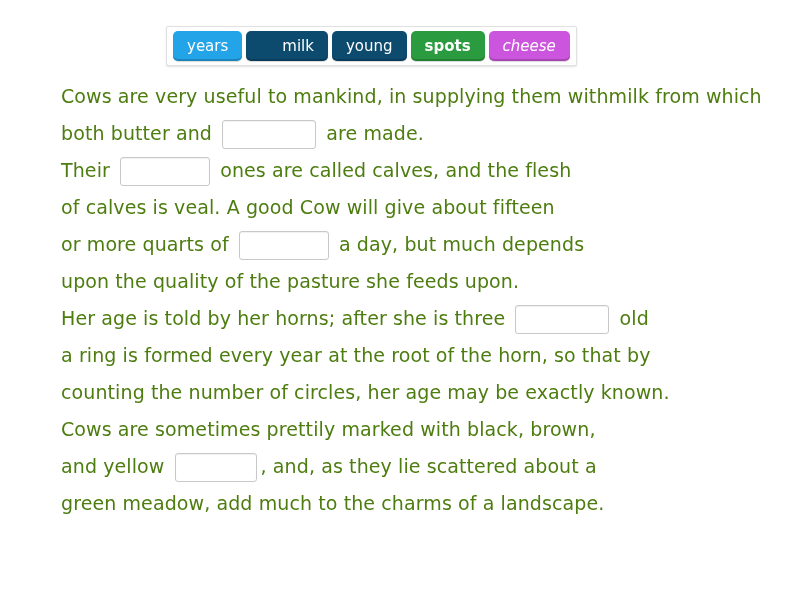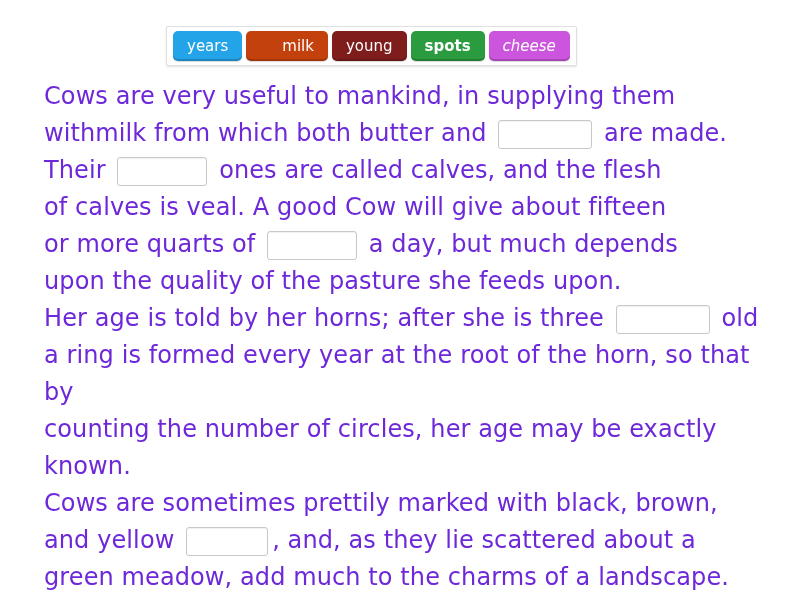--- a/index.html
+++ b/index.html
@@ -47,26 +47,26 @@
     font-family: "DejaVu Sans", sans-serif;
     box-shadow: inset 0 -2px 0 rgba(0,0,0,0.18), 0 1px 1px rgba(0,0,0,0.15);
     cursor: pointer;
     user-select: none;
     white-space: nowrap;
   }
 
   
   .passage {
     position: absolute;
-    left: 44px;
+    left: 61px;
     top: 78px;
     width: 720px;
-    font-size: 24px;
+    font-size: 19px;
     line-height: 37px;
-    color: #6d28d9;
+    color: #4d7c0f;
     letter-spacing: 0.1px;
   }
   .passage .seg {
     white-space: pre-wrap;
   }
   .blank {
     display: inline-block;
     vertical-align: middle;
     width: 88px;
     height: 27px;
@@ -80,21 +80,21 @@
   .blank.w-wide { width: 92px; }
   .blank.w-narrow { width: 80px; }
 </style>
 </head>
 <body>
 
 <div id="page">
 
   <div class="word-bank" id="word-bank">
       <div class="word-chip" style="background: rgb(35, 163, 232);">years</div>
-      <div class="word-chip" style="background: #c2410c; padding-left: 36px;">milk</div>
-      <div class="word-chip" style="background: #7f1d1d;">young</div>
+      <div class="word-chip" style="background: #0c4a6e; padding-left: 36px;">milk</div>
+      <div class="word-chip" style="background: #0c4a6e;">young</div>
       <div class="word-chip" style="background: rgb(42, 155, 62); font-weight: bold;">spots</div>
       <div class="word-chip" style="background: rgb(204, 85, 221); font-style: italic;">cheese</div>
     </div>
 
   <div class="passage" id="passage"><span class="seg">Cows are very useful to mankind, in supplying them with</span><span class="seg">milk from which both butter and </span><span class="blank w-wide"></span><span class="seg"> are made.</span><br><span class="seg">Their </span><span class="blank"></span><span class="seg"> ones are called calves, and the flesh</span><br><span class="seg">of calves is veal. A good Cow will give about fifteen</span><br><span class="seg">or more quarts of </span><span class="blank"></span><span class="seg"> a day, but much depends</span><br><span class="seg">upon the quality of the pasture she feeds upon.</span><br><span class="seg">Her age is told by her horns; after she is three </span><span class="blank w-wide"></span><span class="seg"> old</span><br><span class="seg">a ring is formed every year at the root of the horn, so that by</span><br><span class="seg">counting the number of circles, her age may be exactly known.</span><br><span class="seg">Cows are sometimes prettily marked with black, brown,</span><br><span class="seg">and yellow </span><span class="blank w-narrow"></span><span class="seg">, and, as they lie scattered about a</span><br><span class="seg">green meadow, add much to the charms of a landscape.</span></div>
 
 </div>
 
 </body></html>

